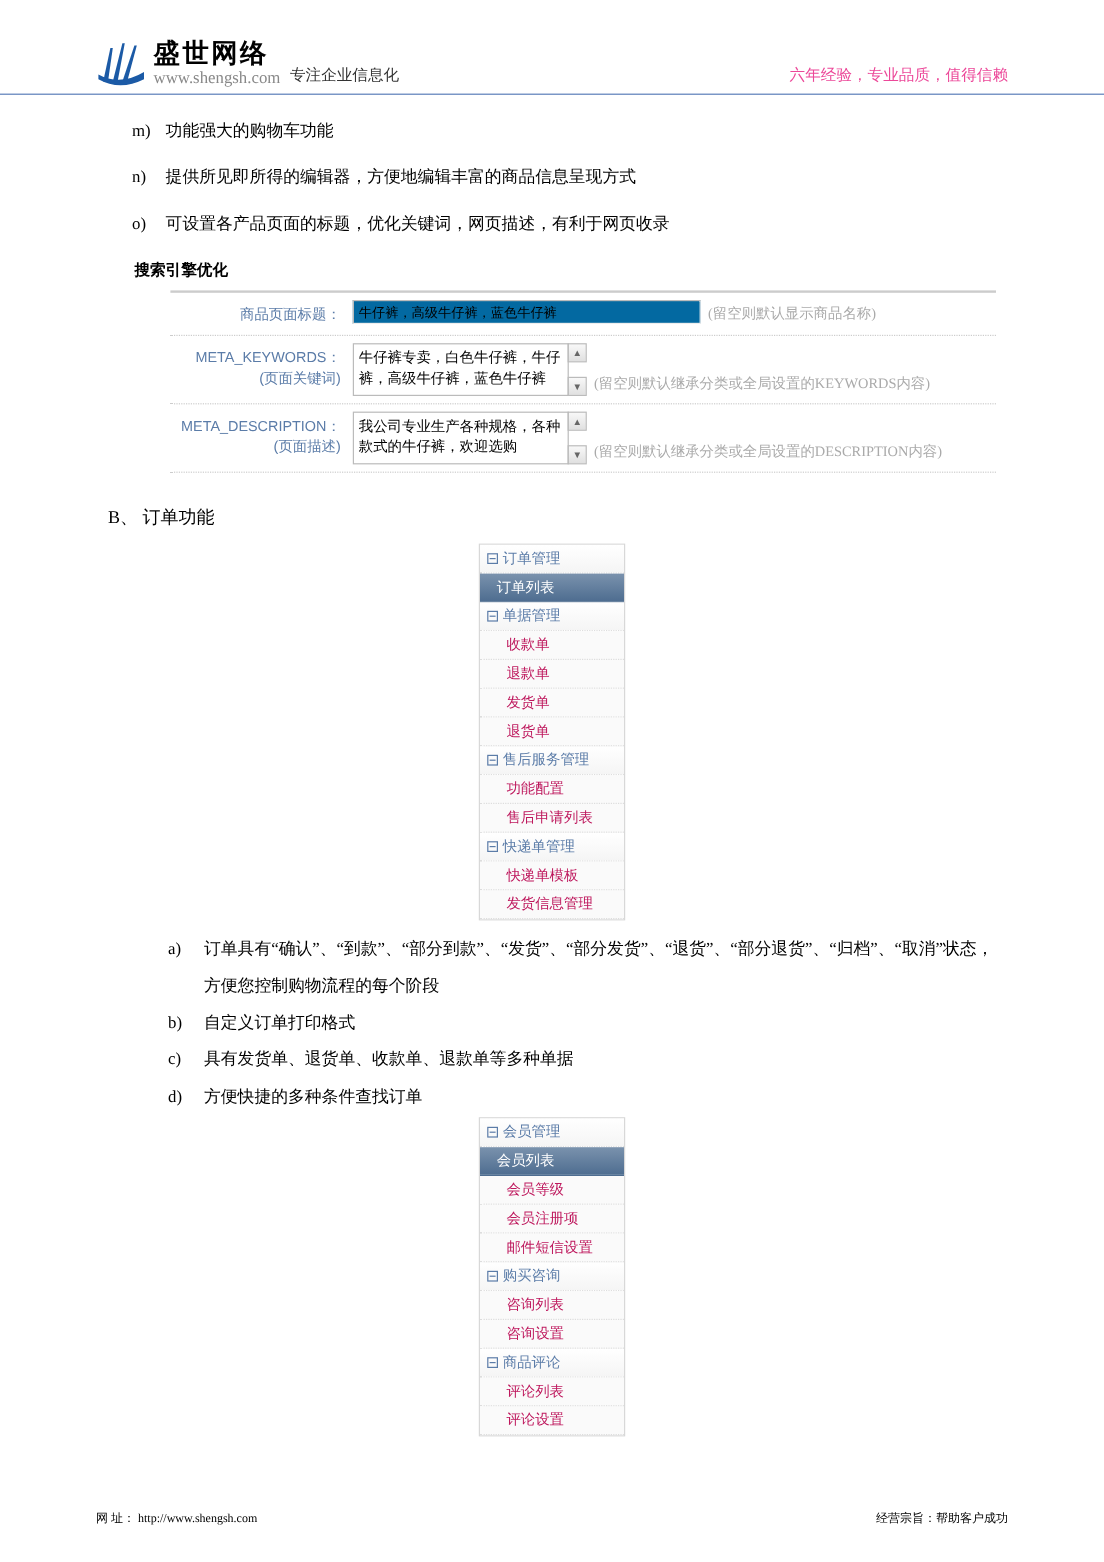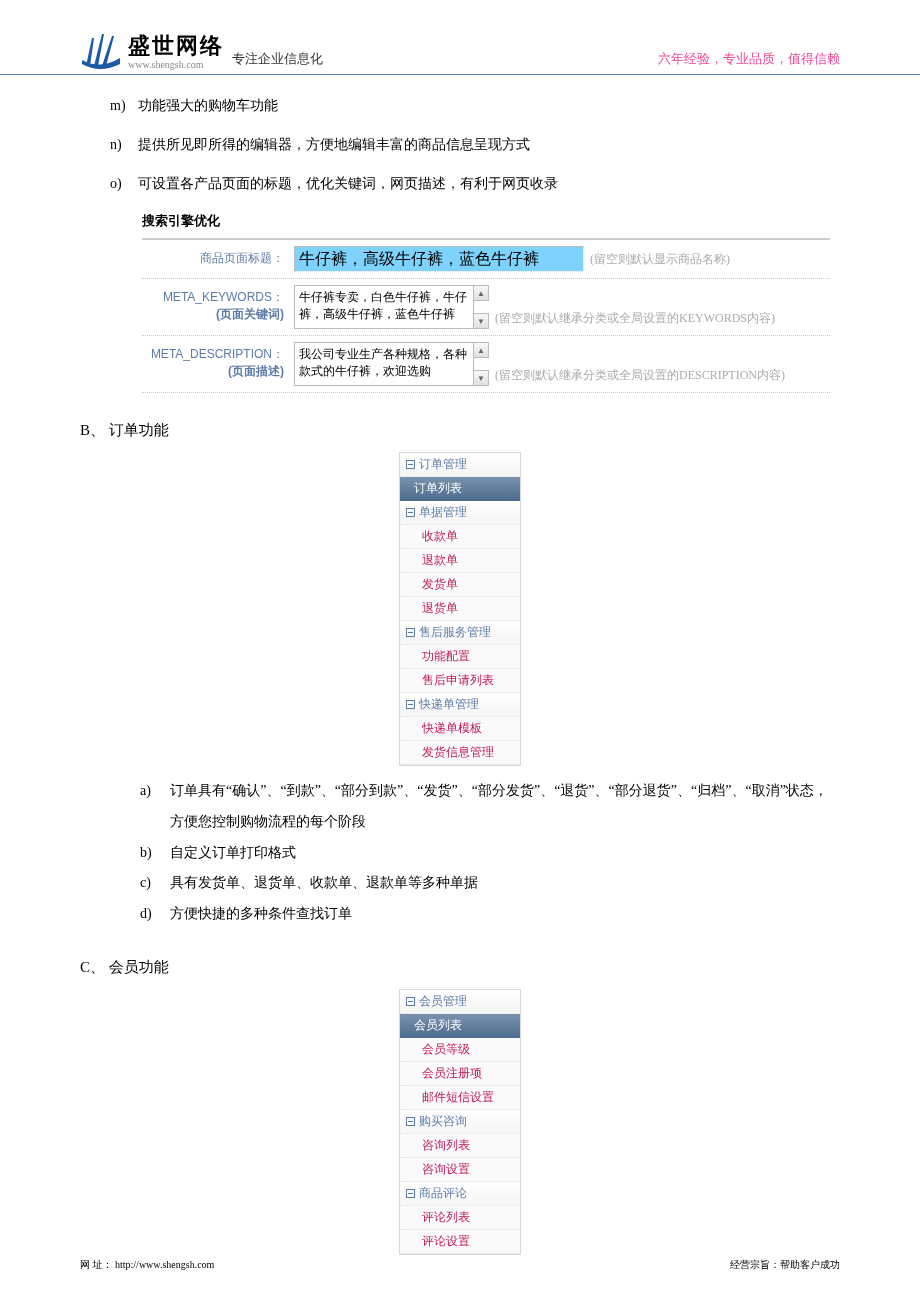--- a/index.html
+++ b/index.html
@@ -25,23 +25,24 @@
   }
   .logo-mark svg { display: block; }
   .logo-text-cn {
     font-size: 22px;
     font-weight: bold;
     font-family: Liberation Sans, sans-serif;
     letter-spacing: 2px;
     color: #000;
   }
   .logo-text-url {
-    font-size: 10px;
+    font-size: 14px;
     color: #888;
     margin-top: -2px;
+    text-align: right;
   }
   .header-left-sub {
     font-size: 13px;
     color: #333;
     margin-left: 8px;
     padding-bottom: 2px;
   }
   .header-right {
     margin-left: auto;
     font-size: 13px;
@@ -63,21 +64,21 @@
   .list-marker {
     font-family: "Times New Roman", serif;
     width: 28px;
     flex-shrink: 0;
   }
   .list-body { flex: 1; }
   .seo-title {
     font-size: 13px;
     font-weight: bold;
     font-family: "SimSun", serif;
-    margin-left: 62px;
+    margin-left: 32px;
     margin-bottom: 8px;
   }
   .seo-table {
     margin-left: 62px;
     width: 688px;
     border-top: 2px solid #ccc;
   }
   .seo-row {
     display: flex;
     align-items: flex-start;
@@ -88,29 +89,29 @@
   .seo-row.tall { min-height: 56px; }
   .seo-label {
     width: 152px;
     text-align: right;
     font-size: 12px;
     font-family: "Tahoma", sans-serif;
     color: #5b7ca8;
     padding-right: 10px;
     padding-top: 4px;
   }
-  .seo-label .cn { display:block;font-weight:bold; }
+  .seo-label .cn { display:block; }
   .seo-input {
-    font-size: 16px;
+    font-size: 11px;
     font-family: "SimSun", serif;
     width: 290px;
     border: 1px solid #bbb;
     border-right-color: #eee;
     border-bottom-color: #eee;
-    background: #7dd3fc;
+    background: #0369a1;
     padding: 3px 4px;
   }
   .seo-textarea {
     font-size: 12px;
     font-family: "SimSun", serif;
     width: 180px;
     height: 44px;
     border: 1px solid #bbb;
     background: #fff;
     padding: 3px 4px;
@@ -134,21 +135,21 @@
   .seo-hint {
     font-size: 12px;
     color: #aaa;
     margin-left: 6px;
     align-self: center;
   }
   .seo-hint.bottom { align-self: flex-end; padding-bottom: 2px; }
   .section-heading {
     font-family: "Times New Roman", "SimSun", serif;
     font-size: 15px;
-    margin: 28px 0 12px 0;
+    margin: 28px 0 12px 10px;
   }
   .menu-panel {
     width: 122px;
     margin: 0 auto 10px auto;
     background: linear-gradient(#fdfdfd,#f3f3f3);
     border: 1px solid #d8d8d8;
     font-size: 12px;
   }
   .menu-group {
     display: flex;
@@ -314,21 +315,20 @@
     <li>
         <span class="list-marker">c)</span>
         <span class="list-body">具有发货单、退货单、收款单、退款单等多种单据</span>
       </li>
     <li>
         <span class="list-marker">d)</span>
         <span class="list-body">方便快捷的多种条件查找订单</span>
       </li>
   </ul>
 
-  <div class="section-heading">C、 会员功能</div>
   <div class="menu-panel" id="menu-c">
       <div class="menu-group">
         <span class="box"></span>
         <span>会员管理</span>
       </div>
       <div class="menu-item active">会员列表</div>
       <div class="menu-item">会员等级</div>
       <div class="menu-item">会员注册项</div>
       <div class="menu-item">邮件短信设置</div>
       <div class="menu-group">

